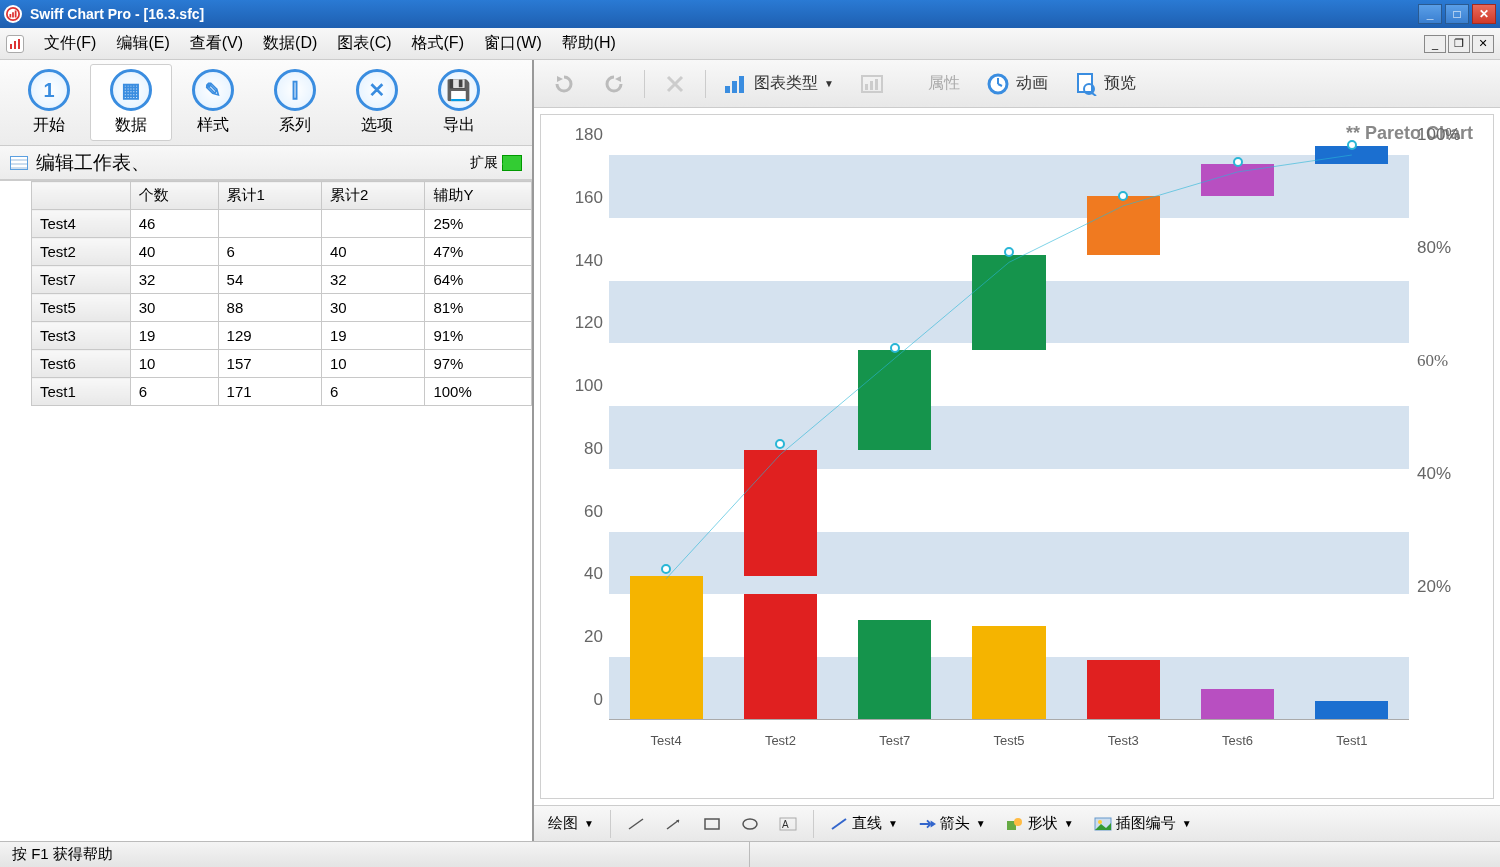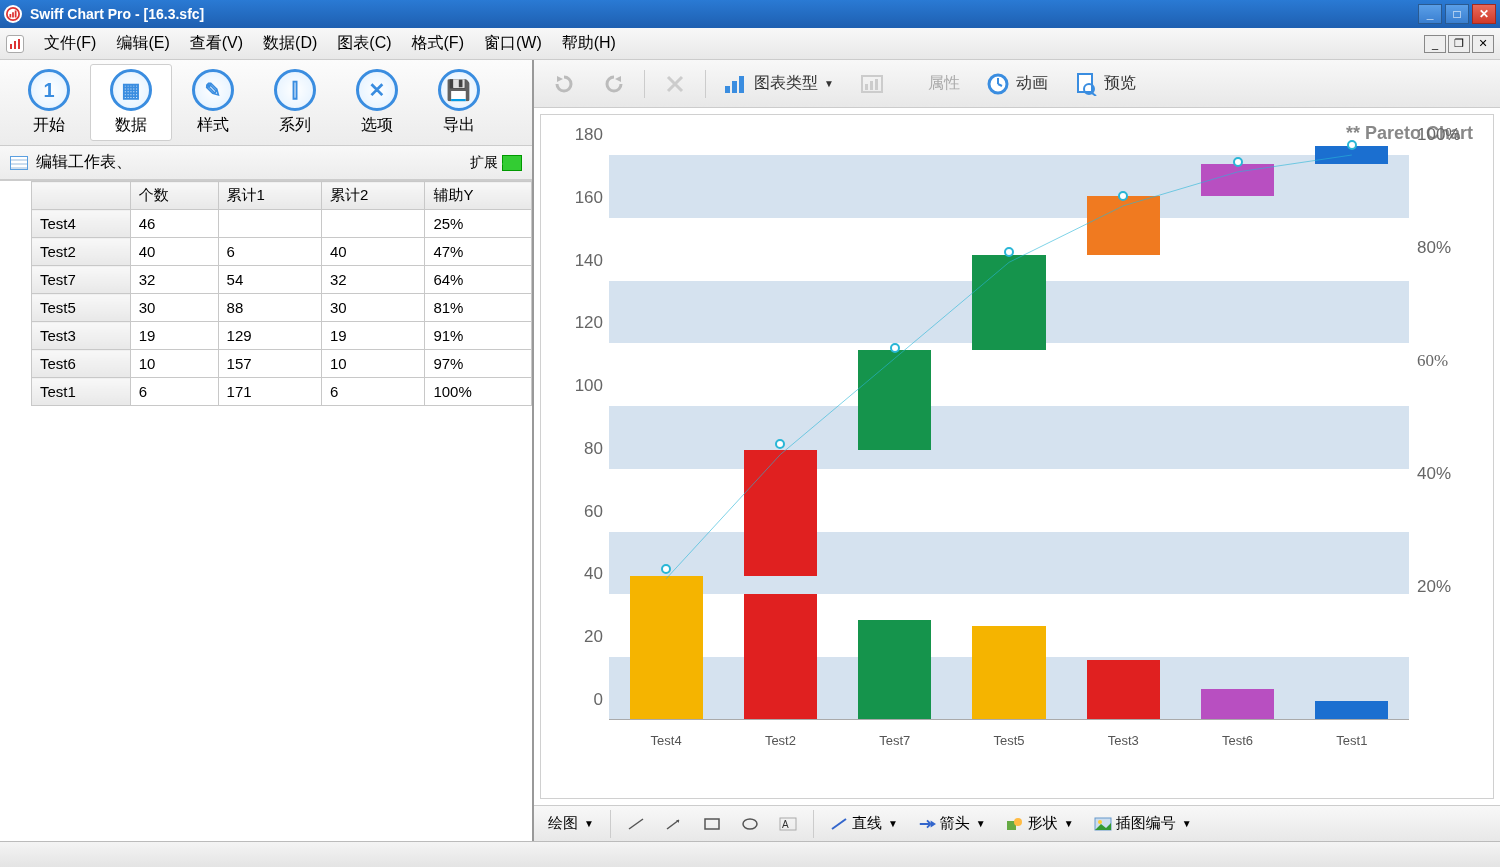--- a/index.html
+++ b/index.html
@@ -28,21 +28,21 @@
 
 .stepbar { height: 86px; display: flex; align-items: center; padding: 6px 8px; border-bottom: 1px solid #ccc; background: linear-gradient(#fcfcfc,#ececec); }
 .step { width: 82px; text-align: center; cursor: pointer; padding: 4px 0; border: 1px solid transparent; }
 .step.active { background: #fff; border: 1px solid #cfcfcf; border-radius: 3px; }
 .step .ico { width: 42px; height: 42px; margin: 0 auto 4px; border-radius: 50%; border: 3px solid #3a8de0; display: flex; align-items: center; justify-content: center; color: #3a8de0; font-weight: bold; font-size: 20px; background: radial-gradient(#fff,#e0f0ff); }
 .step .lbl { font-size: 16px; }
 
 
 .wshead { height: 34px; display: flex; align-items: center; padding: 0 10px; border-bottom: 1px solid #ccc; background: linear-gradient(#f8f8f8,#ececec); }
 .wshead .ico { width: 18px; height: 14px; border: 1px solid #5a9fe0; background: repeating-linear-gradient(#fff,#fff 2px,#cde 2px,#cde 4px); margin-right: 8px; }
-.wshead .txt { font-size: 16px; }
+.wshead .txt { font-size: 19px; }
 .wshead .spacer { flex: 1; }
 .wshead .exp-ico { width: 20px; height: 16px; background: #3c3; border: 1px solid #090; margin-left: 4px; position: relative; }
 .wshead .exp-ico::after { content: ""; position: absolute; left: -6px; top: 3px; border: 5px solid transparent; border-right-color: #3c3; }
 
 
 .datatable { flex: 1; overflow: auto; background: #fff; border-top: 1px solid #ccc; padding-left: 31px; }
 table.data { border-collapse: collapse; width: 100%; font-size: 15px; }
 table.data th, table.data td { border: 1px solid #c8c8c8; padding: 4px 8px; text-align: left; height: 28px; }
 table.data th { background: linear-gradient(#f8f8f8,#e8e8e8); font-weight: normal; }
 table.data td.rowhead { background: linear-gradient(#f8f8f8,#e8e8e8); }
@@ -418,18 +418,19 @@
             <path d="M1 13 L7 7 L12 11 L17 6 L17 13 Z" fill="#393"></path>
           </svg>
           <span>插图编号</span>
           <span class="dd">▼</span>
         </span>
     </div>
   </div>
 </div>
 
 <div class="statusbar">
+  <div class="cell first">按 F1 获得帮助</div>
   <div class="pips">
       <div class="pip"></div>
       <div class="pip"></div>
       <div class="pip"></div>
     </div>
 </div>
 
 </body></html>

